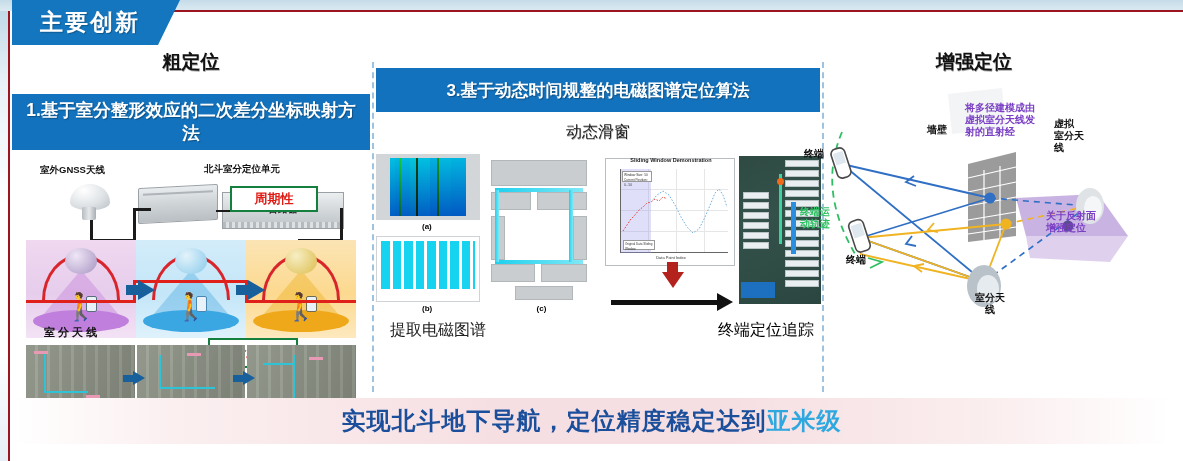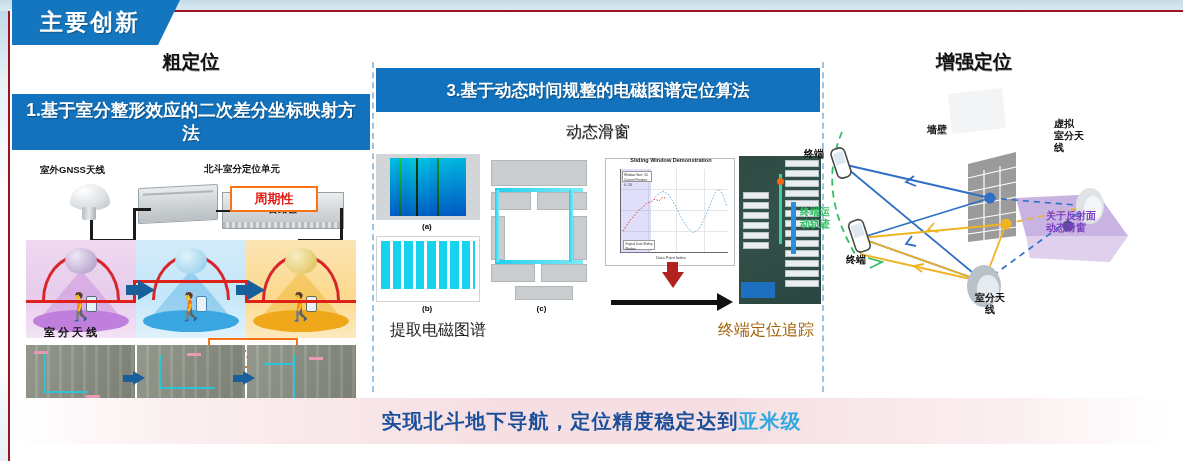--- a/index.html
+++ b/index.html
@@ -176,21 +176,21 @@
      font-size:11px; font-weight:bold; color:#111; line-height:13px; letter-spacing:0; }
 
   .step-line{ position:absolute; background:#e0201a; height:3px; }
   #step-1{ left:14px; top:140px; width:110px; }
   #step-2{ left:122px; top:120px; width:114px; }
   #step-3{ left:234px; top:140px; width:110px; }
   #step-riser-1{ position:absolute; left:121px; top:120px; width:3px; height:23px; background:#e0201a; }
   #step-riser-2{ position:absolute; left:233px; top:120px; width:3px; height:23px; background:#e0201a; }
 
   .redbox{
-    position:absolute; border:2px solid #f97316; background:#ffffff;
+    position:absolute; border:2px solid #15803d; background:#ffffff;
     color:#e01c14; font-size:13px; font-weight:bold;
     display:flex; align-items:center; justify-content:center;
   }
   #redbox-period{ left:218px; top:26px; width:88px; height:26px; }
   #redbox-step{  left:196px; top:178px; width:90px; height:30px; }
 
   .bigarrow{
     position:absolute; width:0; height:0;
     border-top:10px solid transparent; border-bottom:10px solid transparent;
     border-left:17px solid #18609c;
@@ -300,42 +300,42 @@
      background:#e9eef0; border:.5px solid #b9c2c4; font-size:3px; }
   .scrow2{ position:absolute; left:4px; height:7px; width:26px;
      background:#e9eef0; border:.5px solid #b9c2c4; }
   #sc-green{ position:absolute; left:40px; top:18px; width:3px; height:70px; background:#3cd2a0; }
   #sc-blue{ position:absolute; left:52px; top:46px; width:5px; height:52px; background:#2a8fe0; }
   #sc-bluebox{ position:absolute; left:2px; bottom:6px; width:34px; height:16px; background:#1d6fc0; }
   #sc-dot{ position:absolute; left:38px; top:22px; width:7px;height:7px;border-radius:50%;background:#ef6a1a;}
 
   #c2-foot{ position:absolute; left:0; top:198px; width:444px; }
   #c2-foot-left{ position:absolute; left:14px; top:0; font-size:16px; color:#222; }
-  #c2-foot-right{ position:absolute; right:6px; top:0; font-size:16px; color:#a16207; }
+  #c2-foot-right{ position:absolute; right:6px; top:0; font-size:16px; color:#000000; }
 
   
   #c3{ position:relative; width:352px; height:255px; }
   #c3-svg{ position:absolute; left:0; top:0; }
   .c3-lbl{ position:absolute; font-size:10px; font-weight:bold; line-height:12px; white-space:pre-line; }
   #c3-l-term1{ left:6px; top:62px; color:#111; }
   #c3-l-track{ left:2px; top:120px; color:#2fbf63; }
   #c3-l-term2{ left:48px; top:168px; color:#111; }
   #c3-l-wall{ left:129px; top:38px; color:#111; }
   #c3-l-multipath{ left:167px; top:16px; color:#7a3fc4; width:76px; }
   #c3-l-virtual{ left:256px; top:32px; color:#111; width:40px; }
   #c3-l-mirror{ left:248px; top:124px; color:#7a3fc4; width:82px; }
   #c3-l-indoor{ left:172px; top:206px; color:#111; width:40px; text-align:center;}
 
   
   #bottom-banner{
     position:absolute; left:12px; top:398px; width:1159px; height:46px;
     background:linear-gradient(to right,#ffffff 0%,#fbeff0 14%,#f6dfe2 42%,#f6dfe2 62%,#fbeff0 86%,#ffffff 100%);
     display:flex; align-items:center; justify-content:center;
   }
-  #banner-text{ font-size:20px; font-weight:bold; color:#1b4f9b; letter-spacing:1px; }
+  #banner-text{ font-size:24px; font-weight:bold; color:#1b4f9b; letter-spacing:1px; }
   #banner-accent{ color:#2fa8e0; }
 </style>
 </head>
 <body>
 
 <div id="left-gradient"></div>
 <div id="top-band"></div>
 <div id="top-rule"></div>
 <div id="left-rule"></div>
 
@@ -624,25 +624,26 @@
         <ellipse cx="295" cy="122" rx="9" ry="12" fill="#f4f6f7"></ellipse>
 
         <polygon points="150,8 204,2 208,42 154,48" fill="#f2f4f6"></polygon>
       </svg>
 
       <span class="c3-lbl" id="c3-l-term1">终端</span>
       <span class="c3-lbl" id="c3-l-track">终端运
 动轨迹</span>
       <span class="c3-lbl" id="c3-l-term2">终端</span>
       <span class="c3-lbl" id="c3-l-wall">墙壁</span>
+      <span class="c3-lbl" id="c3-l-multipath">将多径建模成由虚拟室分天线发射的直射经</span>
       <span class="c3-lbl" id="c3-l-virtual">虚拟
 室分天
 线</span>
       <span class="c3-lbl" id="c3-l-mirror">关于反射面
-动态滑窗</span>
+增强定位</span>
       <span class="c3-lbl" id="c3-l-indoor">室分天
 线</span>
     </div>
   </div>
 </div>
 
 <div id="bottom-banner">
   <span id="banner-text"><span>实现北斗地下导航，定位精度稳定达到</span><span id="banner-accent">亚米级</span></span>
 </div>
 

